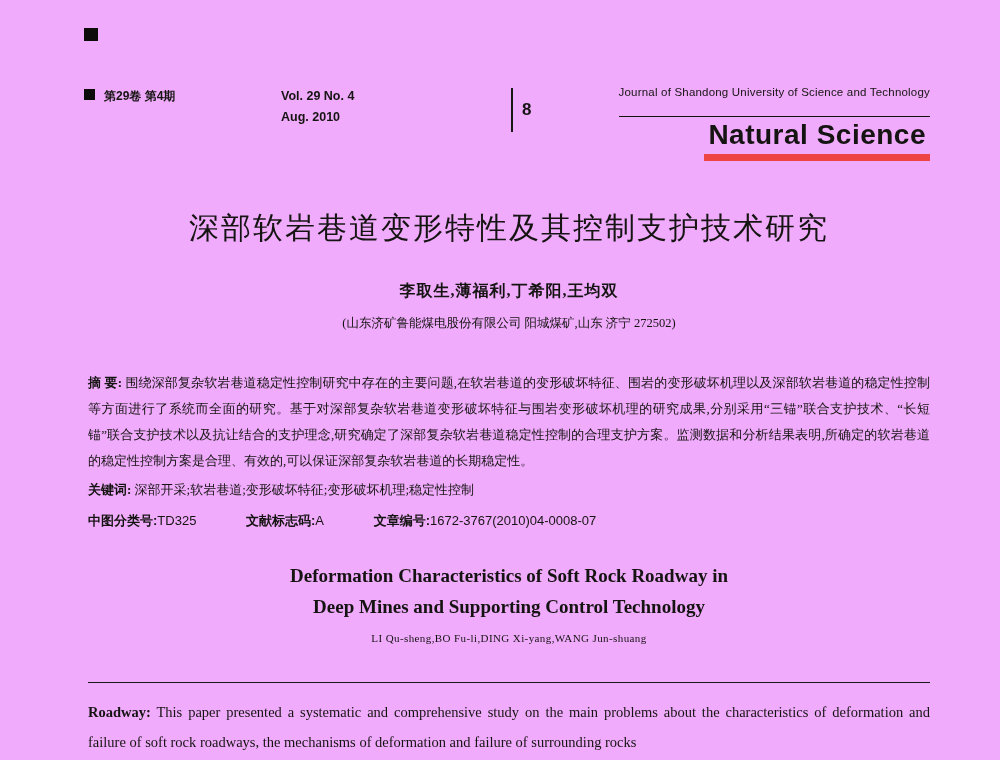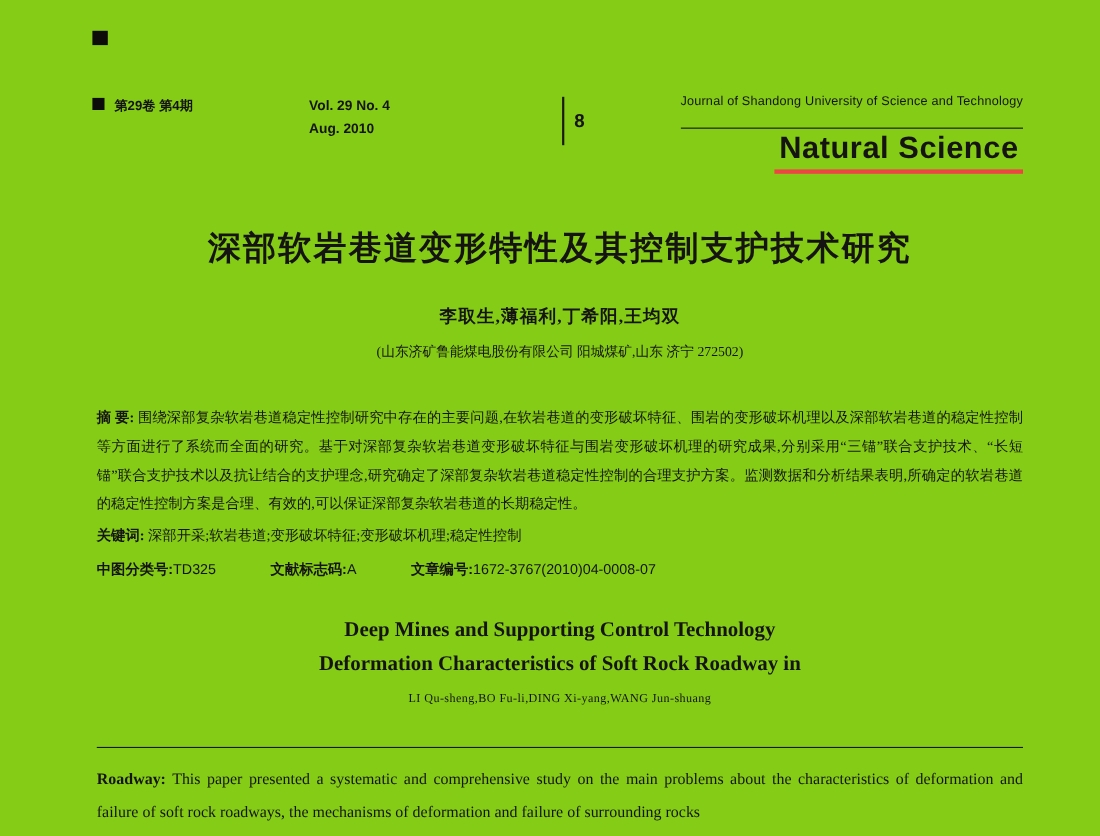--- a/index.html
+++ b/index.html
@@ -6,21 +6,21 @@
   html, body { background: #ffffff; }
   body {
     font-family: "Liberation Serif", "DejaVu Serif", serif;
     color: #161412;
   }
   .page {
     position: relative;
     width: 1000px;
     height: 760px;
     margin: 0 auto;
-    background: #84cc16;
+    background: #f0abfc;
     overflow: hidden;
   }
   .scan-mark {
     position: absolute;
     background: #0d0c0a;
   }
   .mark-1 { left: 84px; top: 28px; width: 14px; height: 13px; }
   .mark-2 { left: 84px; top: 89px; width: 11px; height: 11px; }
 
   .content { padding: 0 70px 0 88px; }
@@ -72,30 +72,30 @@
     letter-spacing: 0.2px;
     padding-bottom: 18px;
     border-bottom: 1.5px solid #14120f;
     white-space: nowrap;
   }
   .journal-main {
     font-size: 28px;
     font-weight: bold;
     letter-spacing: 0.5px;
     padding: 2px 4px 3px 4px;
-    border-bottom: 4px solid #ef4444;
+    border-bottom: 7px solid #ef4444;
     display: inline-block;
   }
 
   
   .title-cn {
     margin-top: 47px;
     text-align: center;
     font-size: 30px;
-    font-weight: bold;
+    font-weight: normal;
     letter-spacing: 2px;
     font-family: "Liberation Serif", serif;
   }
   .authors-cn {
     margin-top: 32px;
     text-align: center;
     font-size: 16px;
     font-weight: bold;
     letter-spacing: 1px;
   }
@@ -203,22 +203,22 @@
       <span>深部开采;软岩巷道;变形破坏特征;变形破坏机理;稳定性控制</span>
     </p>
 
     <p class="class-line">
       <span class="pair"><span class="label">中图分类号:</span><span>TD325</span></span>
       <span class="pair"><span class="label">文献标志码:</span><span>A</span></span>
       <span class="pair"><span class="label">文章编号:</span><span>1672-3767(2010)04-0008-07</span></span>
     </p>
 
     <h2 class="title-en">
+      <div>Deformation Characteristics of Soft Rock Roadway in</div>
       <div>Deep Mines and Supporting Control Technology</div>
-      <div>Deformation Characteristics of Soft Rock Roadway in</div>
     </h2>
     <div class="authors-en">LI Qu-sheng,BO Fu-li,DING Xi-yang,WANG Jun-shuang</div>
 
     <hr class="rule">
     <p class="abstract-en">
       <span class="label">Roadway:</span>
       <span>This paper presented a systematic and comprehensive study on the main problems about the characteristics</span>
       <span>of deformation and failure of soft rock roadways, the mechanisms of deformation and failure of surrounding rocks</span>
     </p>
 

